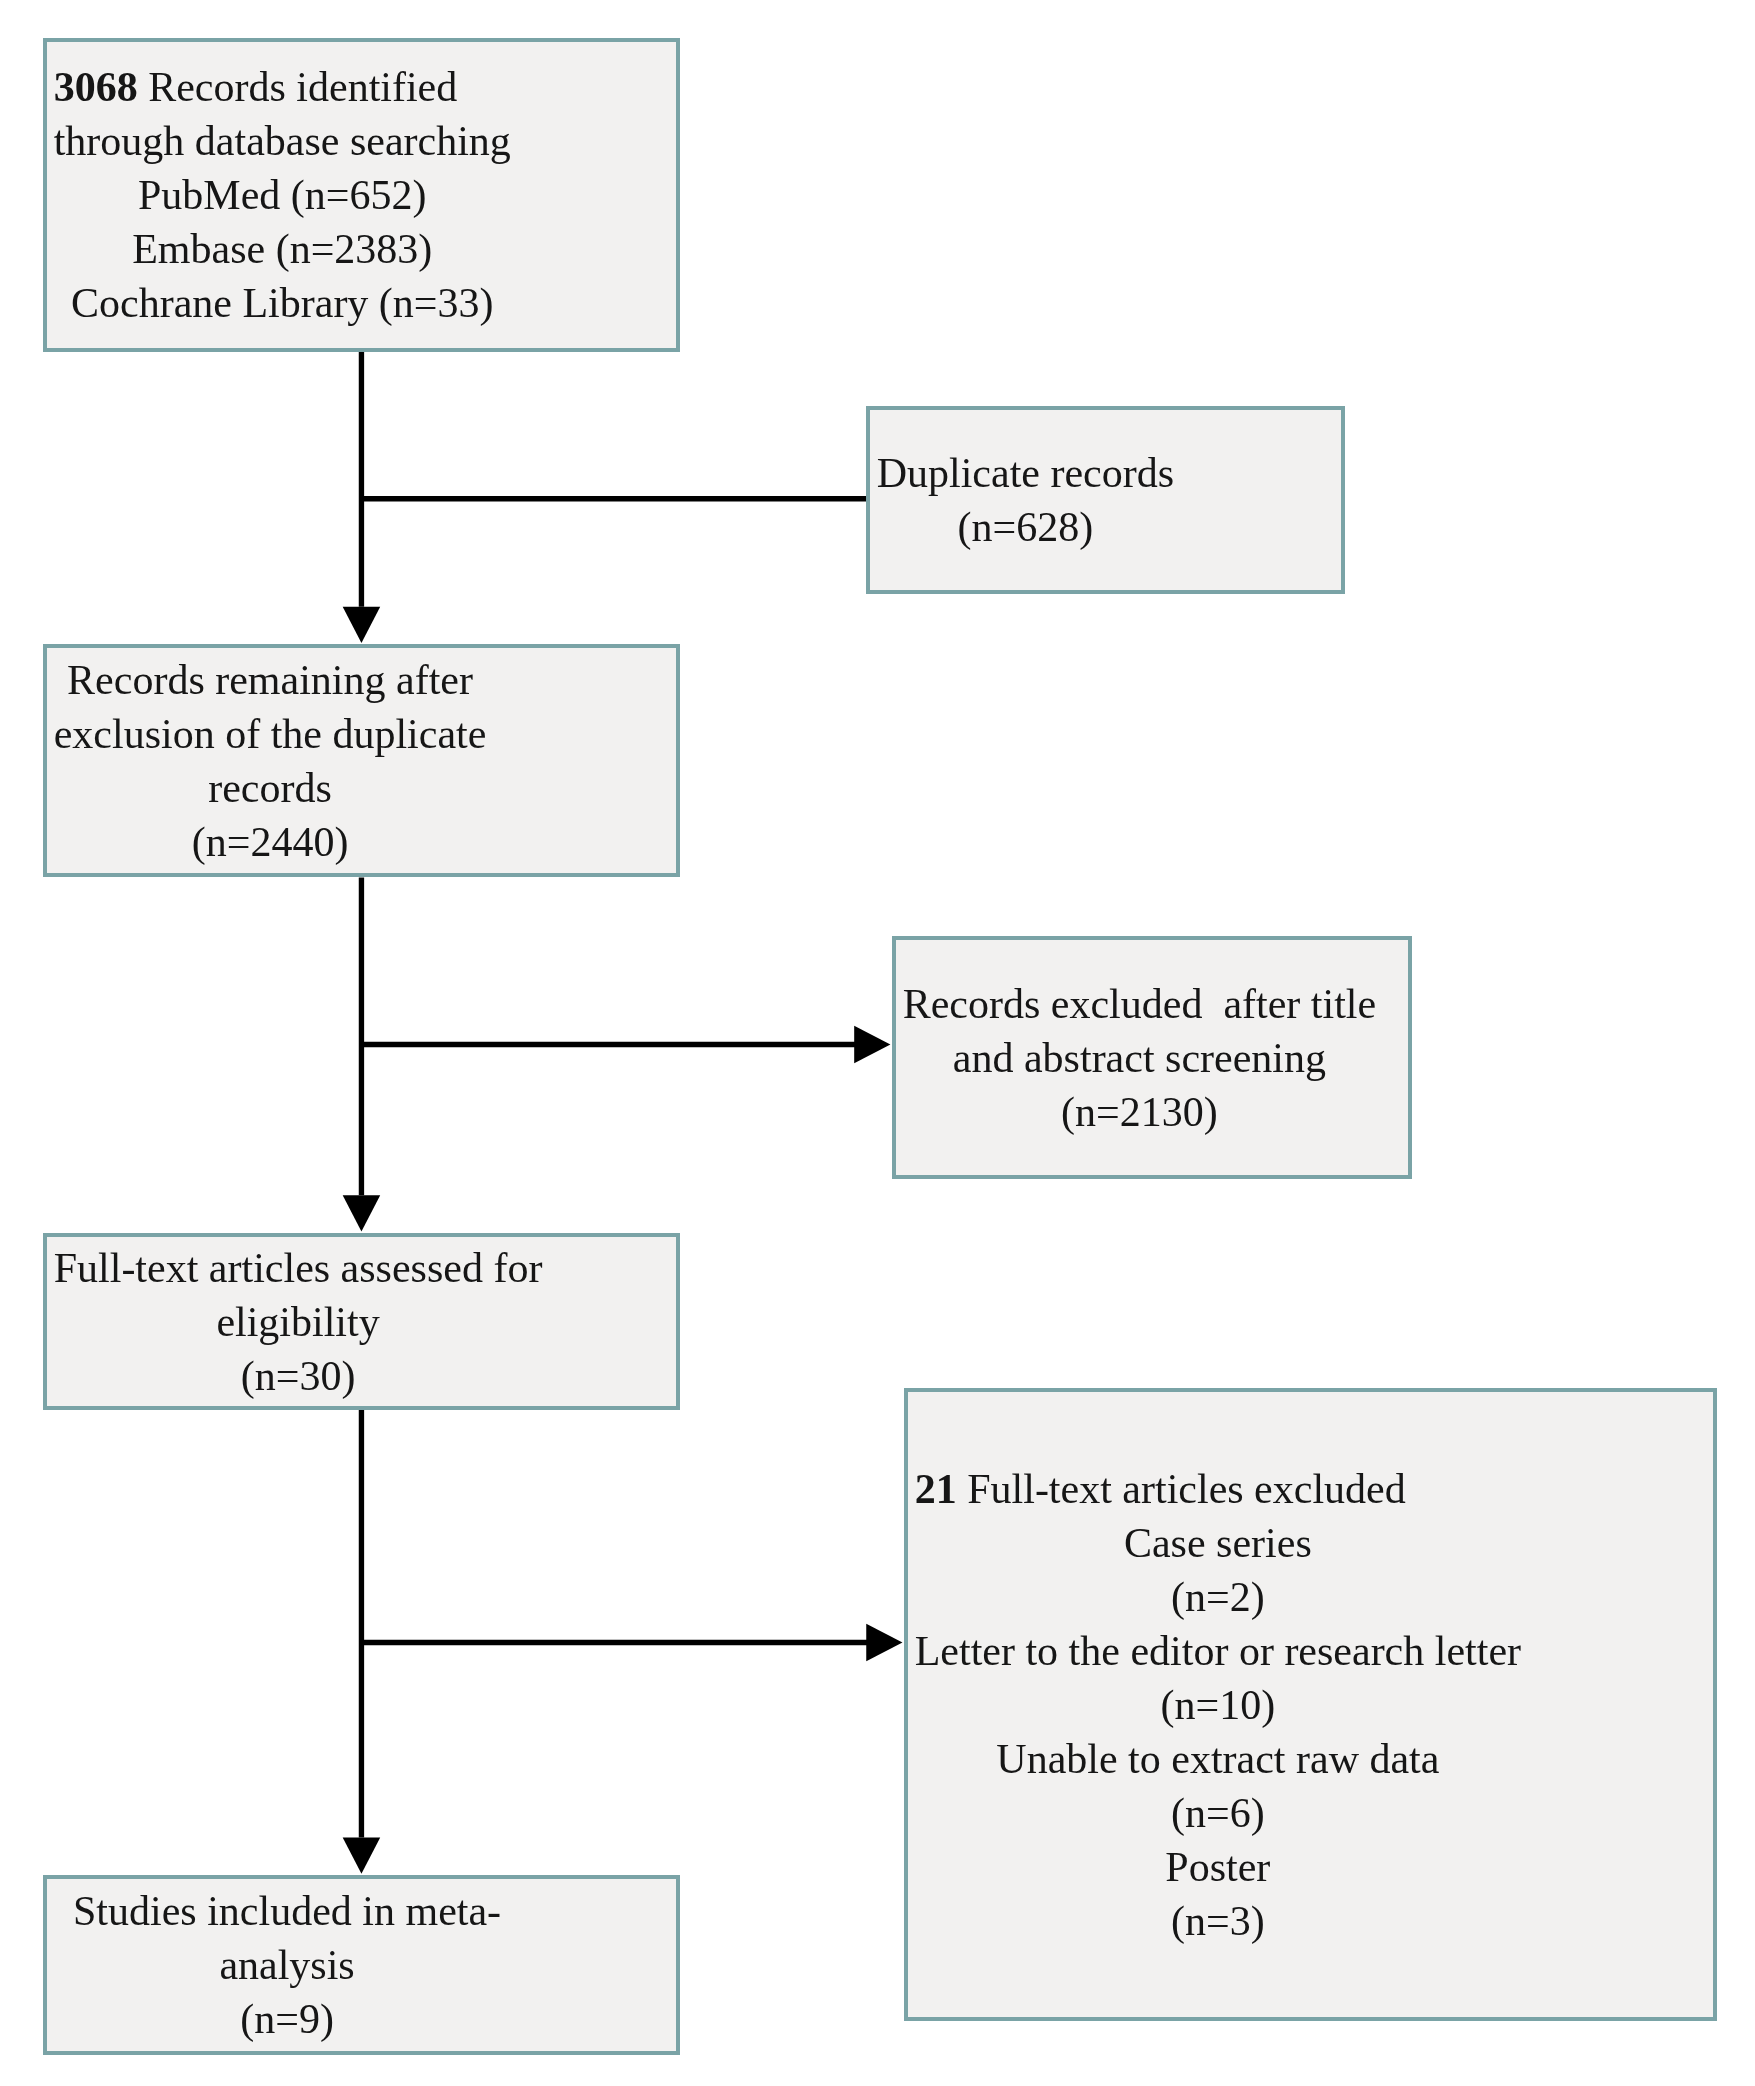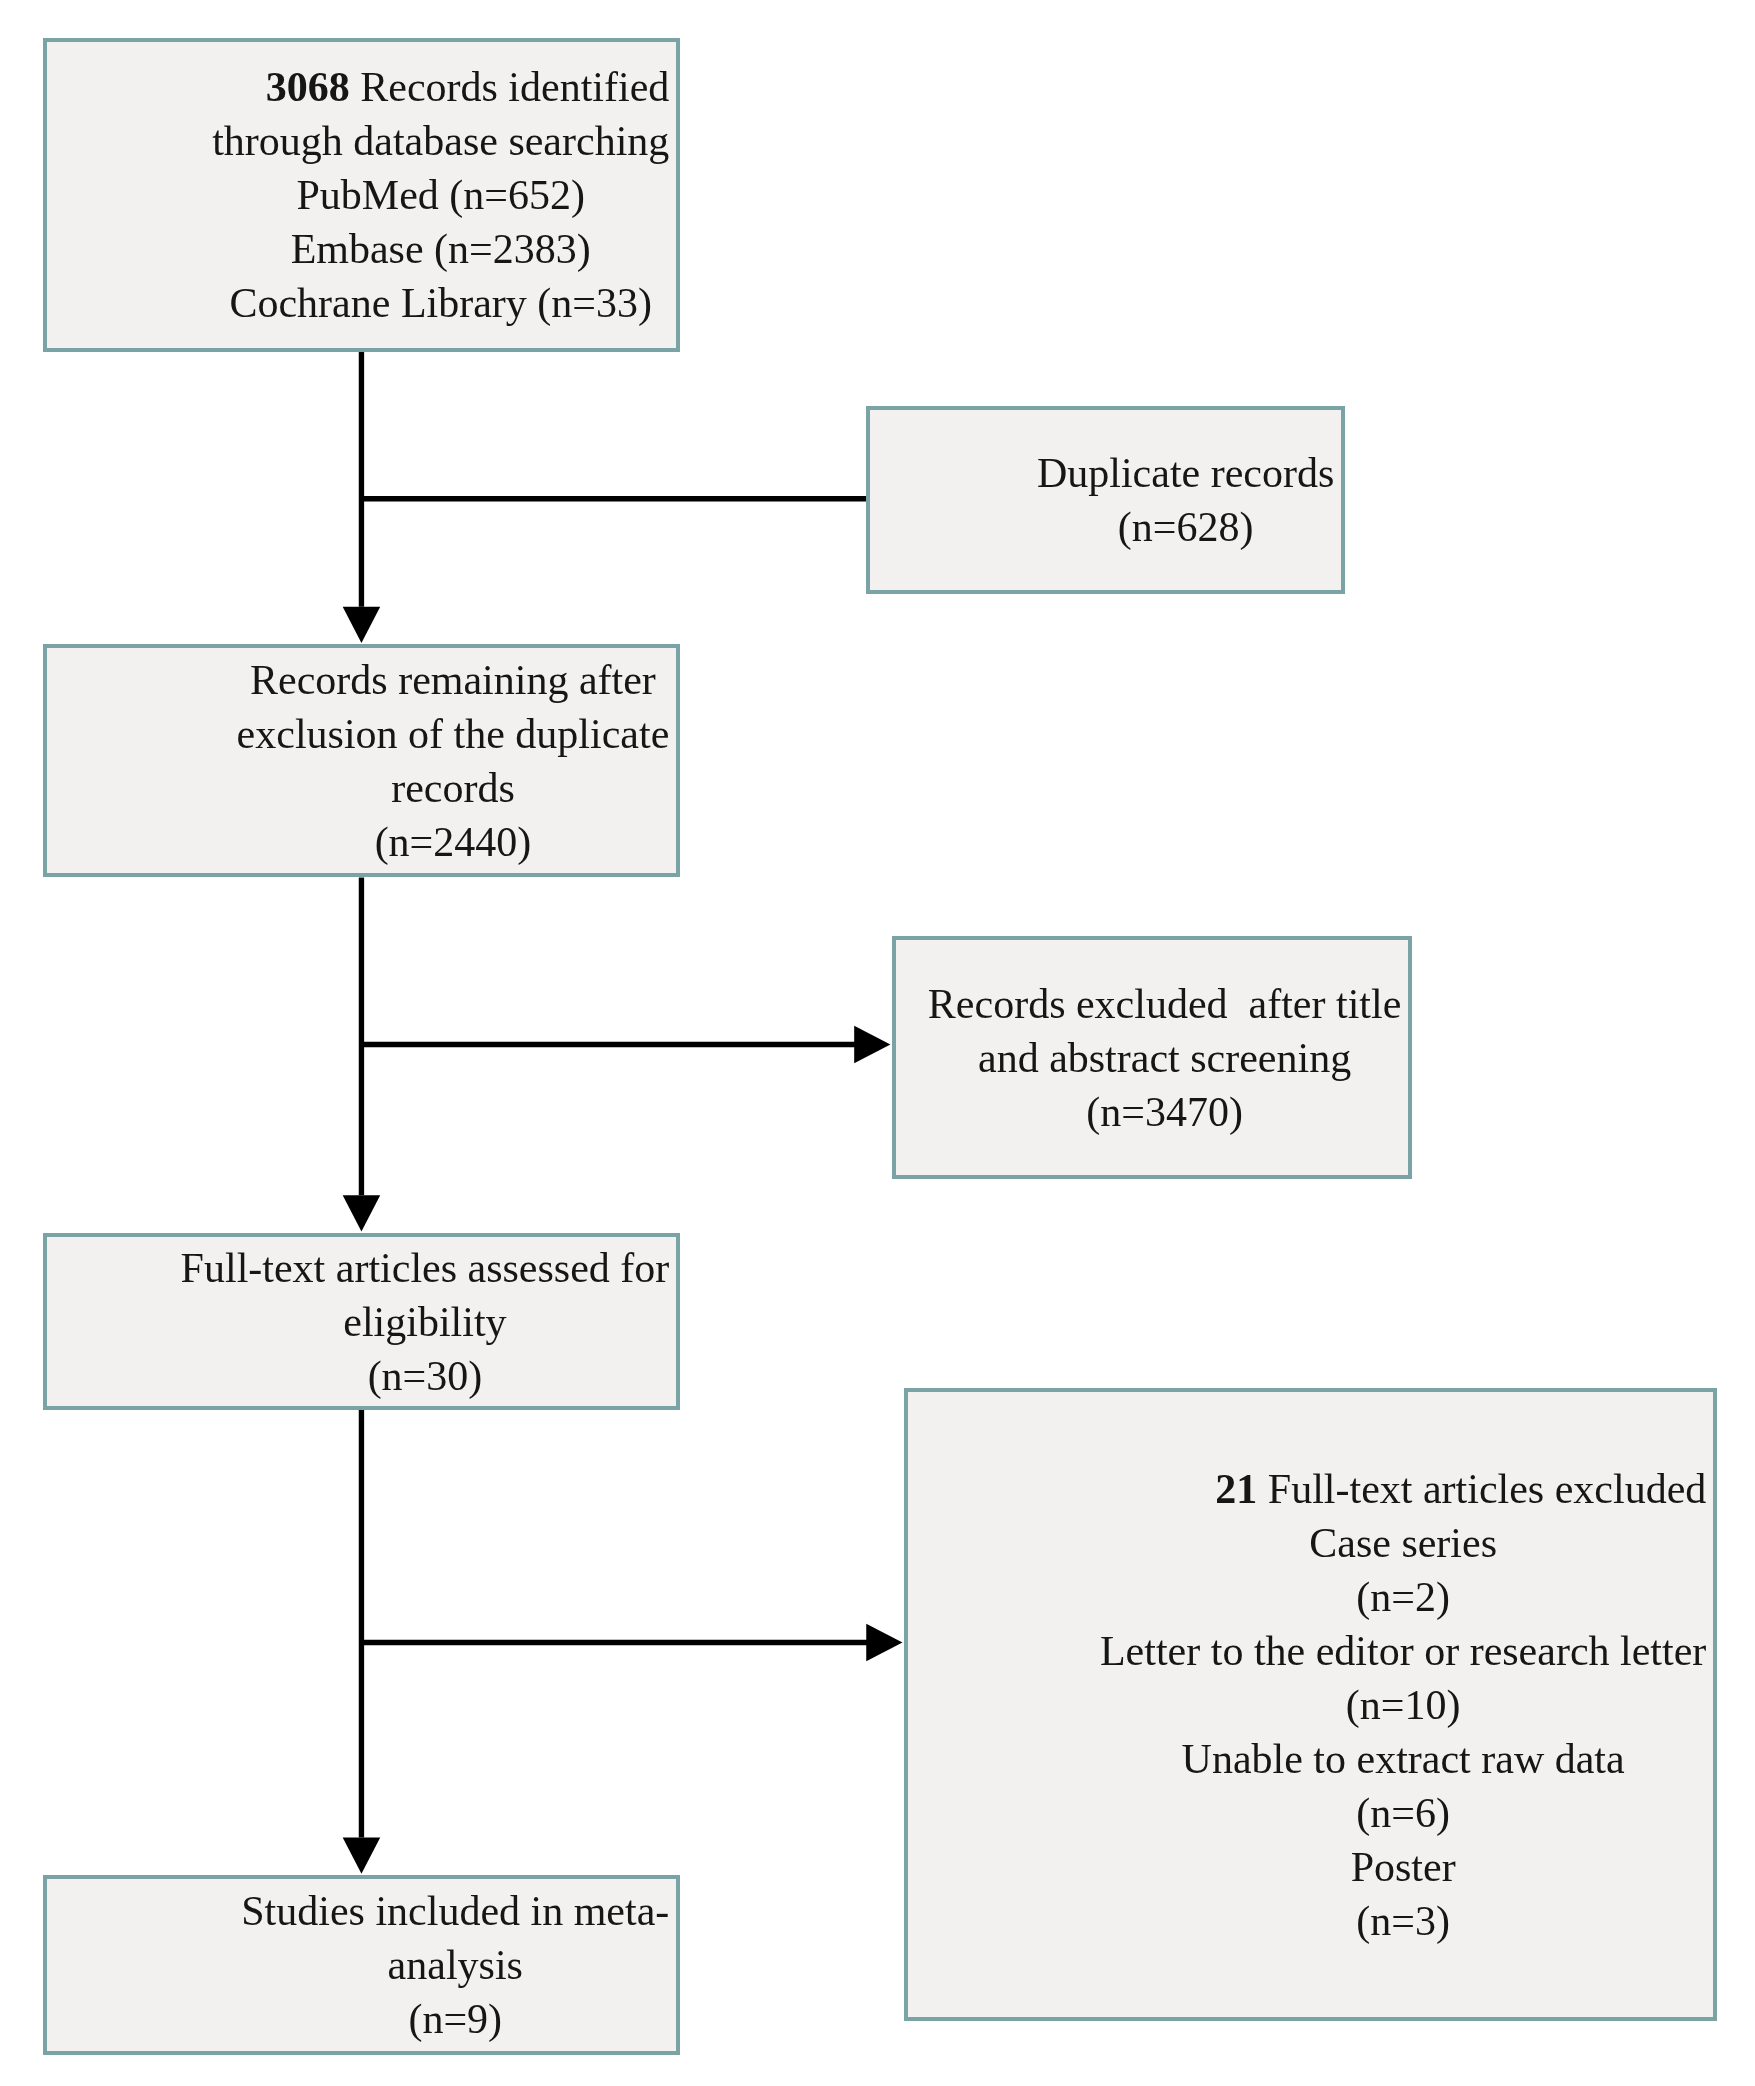--- a/index.html
+++ b/index.html
@@ -30,21 +30,21 @@
   .arrows line{stroke:var(--arrow);stroke-width:8;}
   .arrows polygon{fill:var(--arrow);}
   .box{
     position:absolute;
     box-sizing:border-box;
     border:4.7px solid var(--box-border);
     background:var(--box-fill);
     display:flex;
     flex-direction:column;
     justify-content:center;
-    align-items:flex-end;
+    align-items:flex-start;
     text-align:center;
     font-size:42px;
     line-height:54px;
     padding:2.7px 6.7px;
   }
   .multiline{white-space:pre-wrap;}
   .count{font-weight:bold;}
   
   .box-identified       {left:43px;  top:38px;   width:637px;  height:314px;}
   .box-duplicates       {left:866px;top:406px;  width:479px;  height:188px;}
@@ -96,21 +96,21 @@
   <div class="box box-remaining">
     <div class="multiline">Records remaining after
 exclusion of the duplicate
 records
 (n=2440)</div>
   </div>
 
   <div class="box box-title-abstract">
     <div class="multiline">Records excluded  after title
 and abstract screening
-(n=3470)</div>
+(n=2130)</div>
   </div>
 
   <div class="box box-fulltext-assessed">
     <div class="multiline">Full-text articles assessed for
 eligibility
 (n=30)</div>
   </div>
 
   <div class="box box-fulltext-excluded">
     <div>

